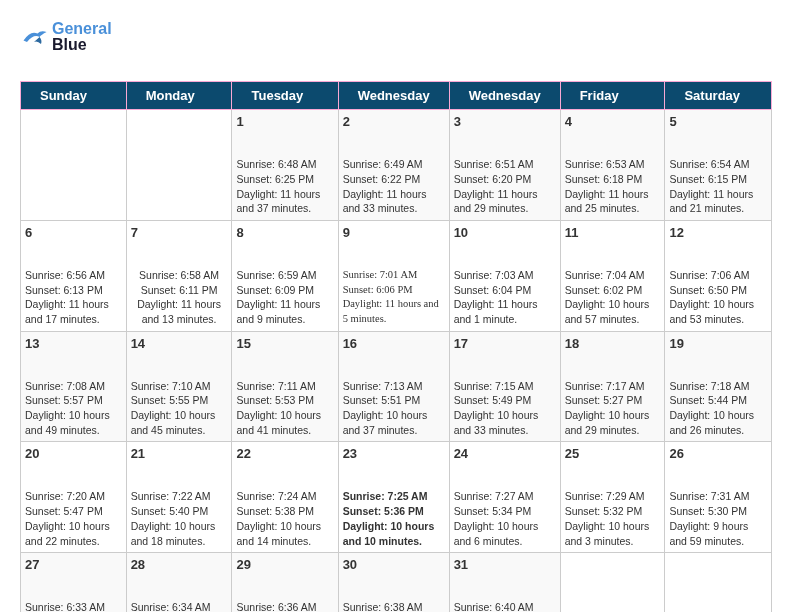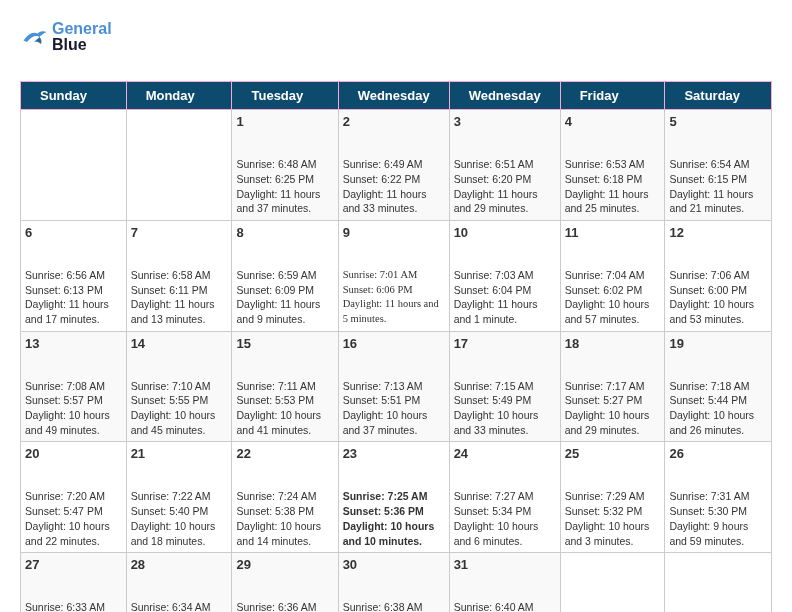--- a/index.html
+++ b/index.html
@@ -146,21 +146,21 @@
       </tr>
       <tr>
         <td>
           <span class="day-num">6</span>
           <div class="day-info" style="white-space: pre-line;">Sunrise: 6:56 AM
 Sunset: 6:13 PM
 Daylight: 11 hours and 17 minutes.</div>
         </td>
         <td>
           <span class="day-num">7</span>
-          <div class="day-info" style="white-space: pre-line;">Sunrise: 6:58 AM
+          <div class="day-info" style="white-space: pre-line; text-align: center;">Sunrise: 6:58 AM
 Sunset: 6:11 PM
 Daylight: 11 hours and 13 minutes.</div>
         </td>
         <td>
           <span class="day-num">8</span>
           <div class="day-info" style="white-space: pre-line;">Sunrise: 6:59 AM
 Sunset: 6:09 PM
 Daylight: 11 hours and 9 minutes.</div>
         </td>
         <td>
@@ -177,21 +177,21 @@
         </td>
         <td>
           <span class="day-num">11</span>
           <div class="day-info" style="white-space: pre-line;">Sunrise: 7:04 AM
 Sunset: 6:02 PM
 Daylight: 10 hours and 57 minutes.</div>
         </td>
         <td>
           <span class="day-num">12</span>
           <div class="day-info" style="white-space: pre-line;">Sunrise: 7:06 AM
-Sunset: 6:00 PM
+Sunset: 6:50 PM
 Daylight: 10 hours and 53 minutes.</div>
         </td>
       </tr>
       <tr>
         <td>
           <span class="day-num">13</span>
           <div class="day-info" style="white-space: pre-line;">Sunrise: 7:08 AM
 Sunset: 5:57 PM
 Daylight: 10 hours and 49 minutes.</div>
         </td>

